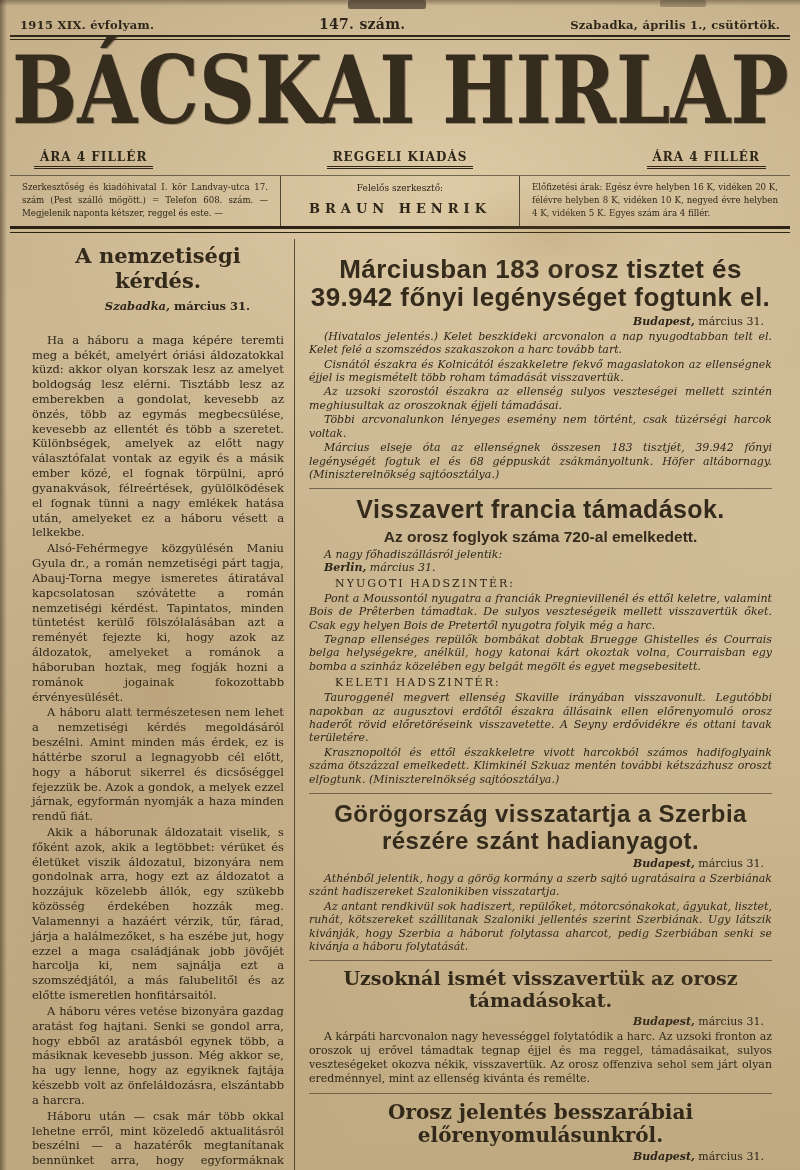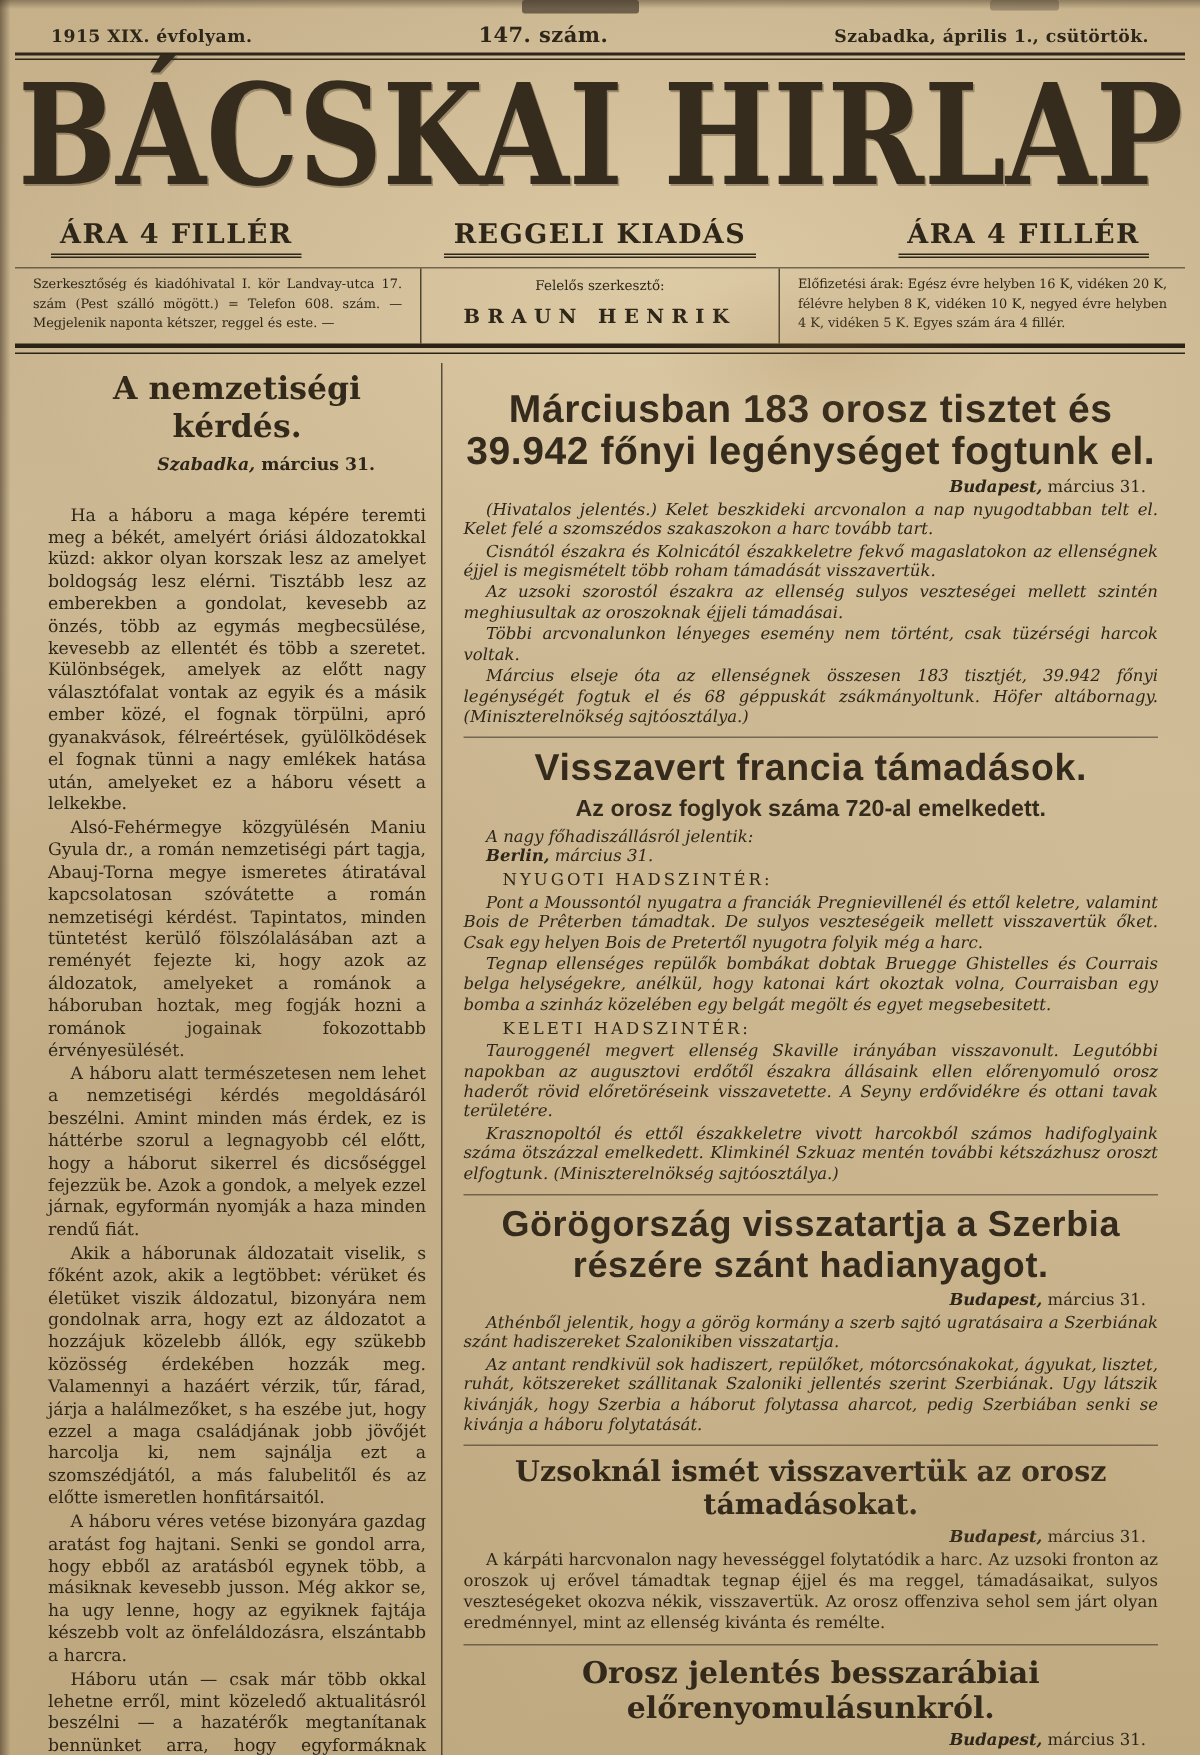--- a/index.html
+++ b/index.html
@@ -15,37 +15,37 @@
   }
   .stain{position:absolute;border-radius:50%;pointer-events:none;}
   .edge-left{position:absolute;left:0;top:0;width:7px;height:100%;
     background:linear-gradient(90deg,rgba(60,46,30,.55),rgba(60,46,30,0));}
   .edge-top{position:absolute;left:0;top:0;width:100%;height:6px;
     background:linear-gradient(rgba(70,56,38,.45),rgba(70,56,38,0));}
   .smudge{position:absolute;background:rgba(58,48,36,.65);border-radius:2px;}
 
   
   .topbar{display:flex;justify-content:space-between;align-items:baseline;
-    padding:16px 34px 3px;font-size:11.5px;font-weight:bold;letter-spacing:.3px;gap:28px;}
+    padding:16px 20px 3px;font-size:11.5px;font-weight:bold;letter-spacing:.3px;gap:28px;}
   .topbar .center{font-size:14px;}
   .rule-double{height:2px;border-top:2px solid #2e2619;border-bottom:1px solid #2e2619;margin:0 10px;}
   .rule-heavy{height:3px;border-top:3px solid #2b2315;border-bottom:1px solid #2b2315;margin:0 10px;}
 
   .masthead{height:96px;display:flex;align-items:center;justify-content:center;margin-top:2px;}
   .masthead-title{
     font-size:79px;font-weight:bold;letter-spacing:0px;white-space:nowrap;
     transform:scale(.98,1.18);color:#362c1e;
     text-shadow:1px 1px 0 rgba(54,44,30,.35);
   }
 
   .price-row{display:flex;padding:8px 34px 2px;align-items:flex-start;}
   .price-row>div{flex:1;}
   .price-row .c{text-align:center;}
   .price-row .r{text-align:right;}
-  .price-row span{display:inline-block;font-weight:bold;font-size:18px;letter-spacing:1px;
+  .price-row span{display:inline-block;font-weight:bold;font-size:12px;letter-spacing:1px;
     border-bottom:3px double #2e2619;padding:0 6px 2px;}
 
   .info-row{display:flex;margin:4px 10px 0;border-top:1px solid rgba(46,38,25,.6);}
   .info-cell{flex:1.15;font-size:8.6px;line-height:1.5;padding:5px 12px 6px;text-align:justify;}
   .info-cell.center{flex:1;text-align:center;border-left:1px solid rgba(46,38,25,.8);
     border-right:1px solid rgba(46,38,25,.8);display:flex;flex-direction:column;justify-content:center;}
   .editor-label{font-size:9px;}
   .editor-name{font-size:13px;font-weight:bold;letter-spacing:5px;margin-top:3px;}
 
   

